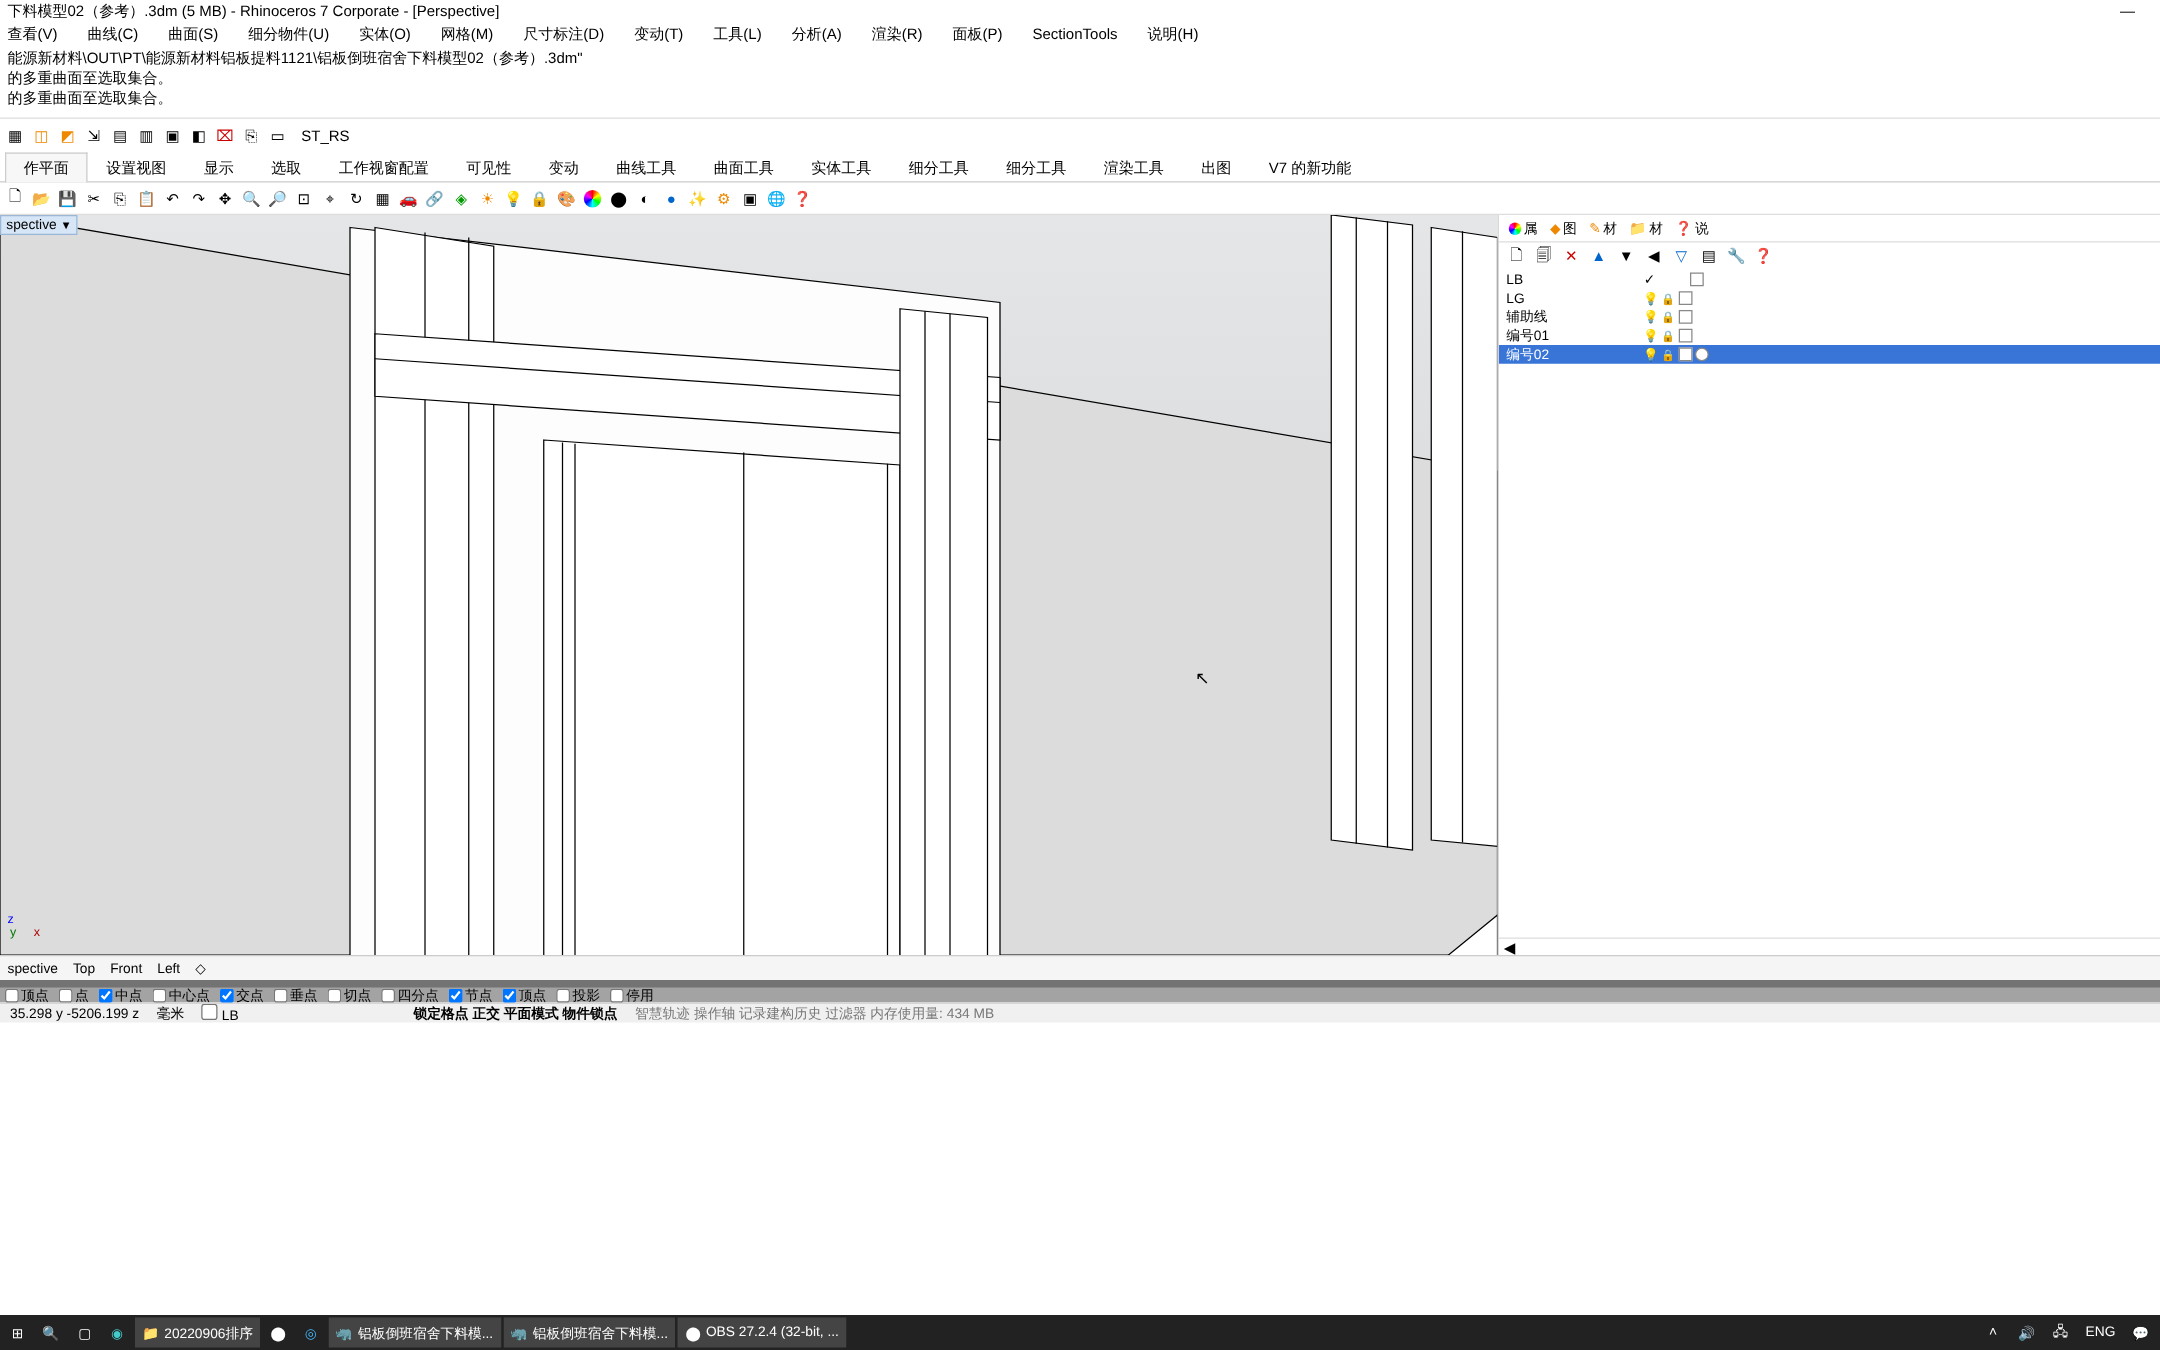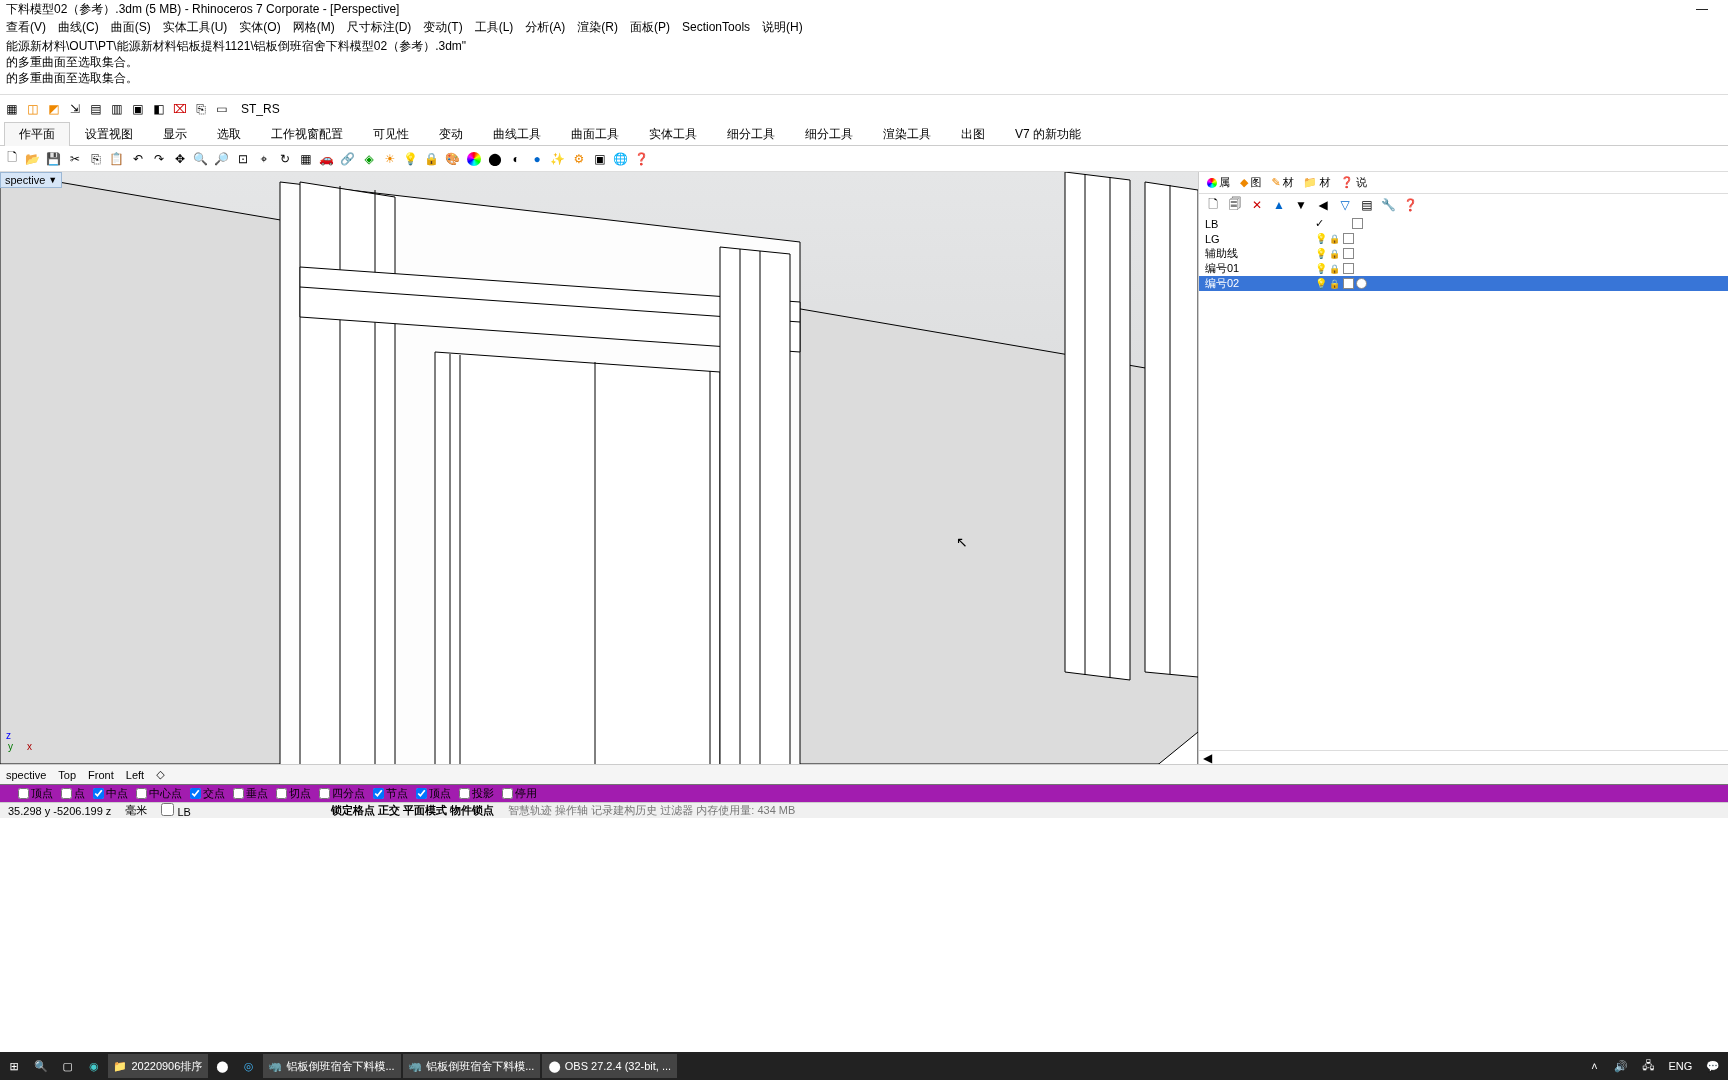--- a/index.html
+++ b/index.html
@@ -1,18 +1,18 @@
 <!DOCTYPE html>
 <html><head>
 <meta charset="utf-8">
 <style>
   * { box-sizing: border-box; margin: 0; padding: 0; }
   body { font-family: "Microsoft YaHei", Arial, sans-serif; font-size: 12px; color: #000; background: #fff; width: 1728px; height: 1080px; overflow: hidden; position: relative; }
   .titlebar { height: 18px; padding: 2px 6px; background: #fff; display: flex; align-items: center; }
-  .menubar { height: 18px; padding: 0 2px; display: flex; gap: 4px; align-items: center; }
+  .menubar { height: 18px; padding: 0 2px; display: flex; gap: 16px; align-items: center; }
   .menubar span { padding: 1px 4px; }
   .cmdline { padding: 2px 6px; line-height: 16px; }
   .toolbar1 { height: 28px; border-top: 1px solid #ddd; display: flex; align-items: center; gap: 1px; padding: 0 2px; margin-top: 6px;}
   .tb-icon { width: 20px; height: 20px; border: 1px solid transparent; display: inline-flex; align-items: center; justify-content: center; }
   .toolbar1 .label { margin-left: 8px; font-size: 12px; }
   .tabs-row { height: 24px; display: flex; align-items: center; gap: 0; padding: 0 4px; border-bottom: 1px solid #ccc; }
   .tab { padding: 3px 14px; font-size: 12px; border: 1px solid transparent; border-bottom: none; }
   .tab.active { border-color: #ccc; background: #f7f7f7; }
   .toolbar2 { height: 26px; display: flex; align-items: center; gap: 1px; padding: 0 2px; border-bottom: 1px solid #ddd; }
   .main { display: flex; height: 592px; }
@@ -32,21 +32,21 @@
   .layer-list { flex: 1; overflow: auto; }
   .layer-row { height: 15px; display: flex; align-items: center; padding: 0 6px; font-size: 11px; }
   .layer-row.selected { background: #3875d7; color: #fff; }
   .layer-name { flex: 0 0 110px; }
   .layer-icons { display: flex; gap: 2px; align-items:center;}
   .sw { width: 11px; height: 11px; border: 1px solid #888; display:inline-block;}
   .bulb { color:#f3c100; font-size:10px;}
   .lock { color:#c9a800; font-size:9px;}
   .view-tabs { height: 20px; display:flex; align-items:center; gap:12px; padding:0 6px; border-top:1px solid #ccc; background:#f5f5f5;}
   .view-tabs span { font-size:11px; }
-  .osnap-row { height: 18px; display:flex; align-items:center; gap:8px; padding:0 18px; background:#a21caf; border-top:1px solid #737373; font-size:11px;}
+  .osnap-row { height: 18px; display:flex; align-items:center; gap:8px; padding:0 4px; background:#a3a3a3; border-top:6px solid #737373; font-size:11px;}
   .osnap-row label { display:flex; align-items:center; gap:2px;}
   .osnap-row input { width:11px; height:11px;}
   .status-row { height: 16px; display:flex; align-items:center; gap:6px; padding:0 4px; background:#f0f0f0; border-top:1px solid #ccc; font-size:11px;}
   .status-seg { padding: 0 4px; }
   .taskbar { position:absolute; bottom:0; left:0; right:0; height: 28px; background:#222; display:flex; align-items:center; gap:2px; padding:0 2px;}
   .tb-btn { height:24px; min-width:24px; padding:0 6px; display:flex; align-items:center; justify-content:center; color:#fff; font-size:11px; gap:4px;}
   .tb-btn.active { background:#444; }
   .taskbar .spacer { flex:1; }
   .drawing { position:absolute; top:0; left:0; }
   .cursor { position:absolute; left:956px; top:362px; font-size:14px; color:#000; pointer-events:none;}
@@ -59,21 +59,21 @@
 <div class="titlebar">
   <span>下料模型02（参考）.3dm (5 MB) - Rhinoceros 7 Corporate - [Perspective]</span>
   <span style="flex:1"></span>
   <span style="width:40px;text-align:center;">—</span>
 </div>
 
 <div class="menubar">
   <span>查看(V)</span>
   <span>曲线(C)</span>
   <span>曲面(S)</span>
-  <span>实体工具(U)</span>
+  <span>细分物件(U)</span>
   <span>实体(O)</span>
   <span>网格(M)</span>
   <span>尺寸标注(D)</span>
   <span>变动(T)</span>
   <span>工具(L)</span>
   <span>分析(A)</span>
   <span>渲染(R)</span>
   <span>面板(P)</span>
   <span>SectionTools</span>
   <span>说明(H)</span>

